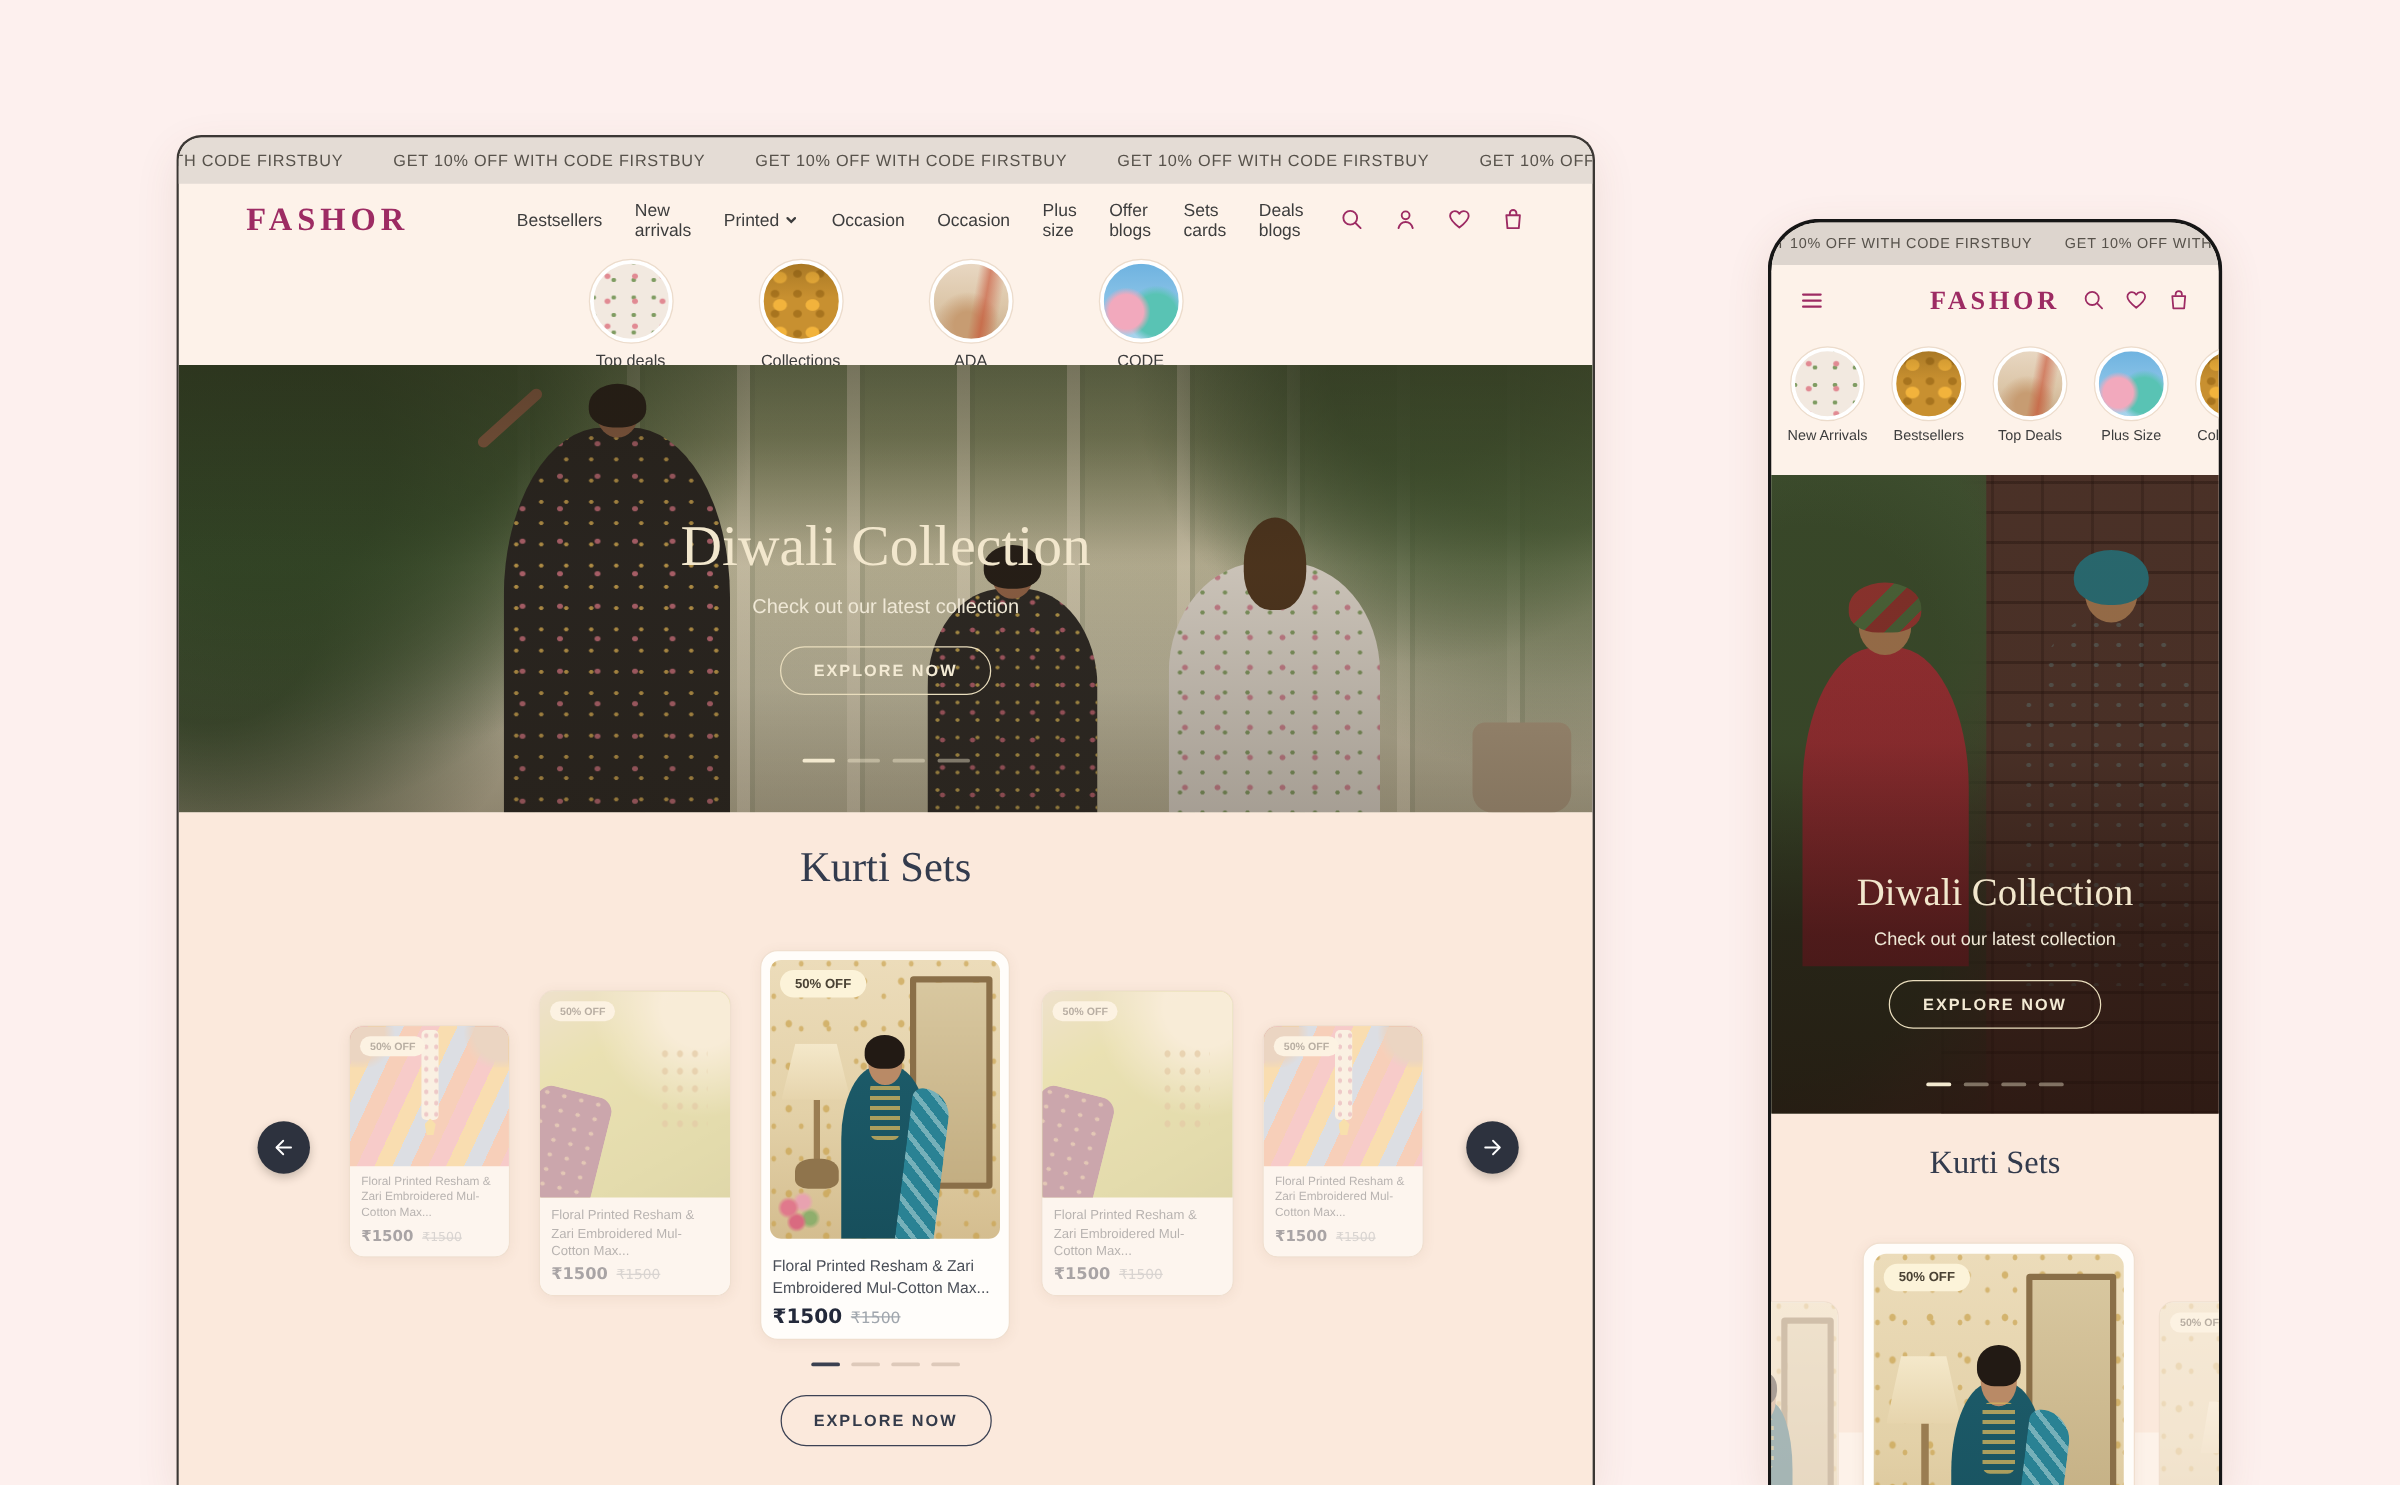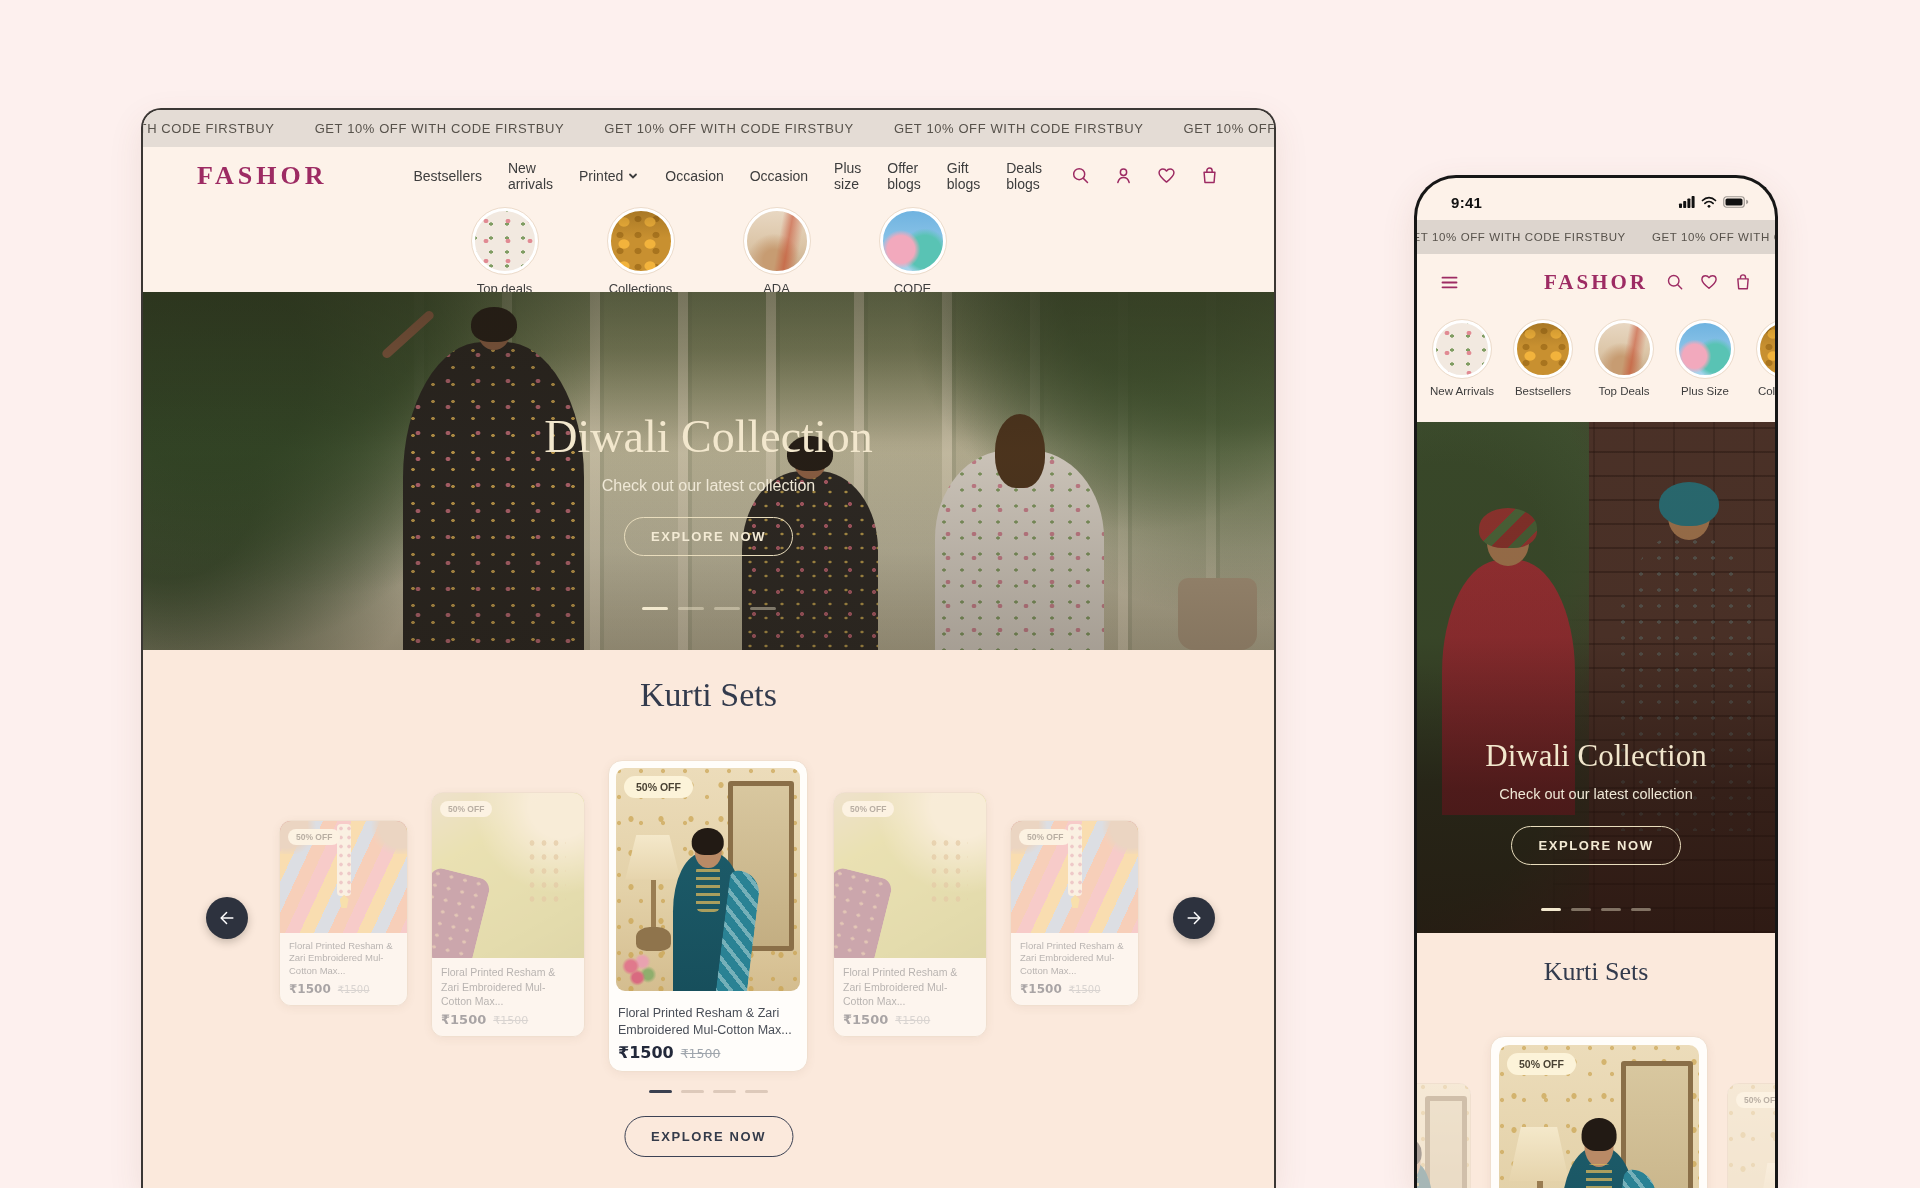--- a/index.html
+++ b/index.html
@@ -328,21 +328,21 @@
       <span>
           <i style="font-style:normal">Printed</i>
         <svg class="ic ic-chev" viewBox="0 0 12 12">
             <use href="#i-chevron-down"></use>
           </svg>
         </span>
       <span>Occasion</span>
       <span>Occasion</span>
       <span>Plus size</span>
       <span>Offer blogs</span>
-      <span>Gift blogs</span>
+      <span>Sets cards</span>
       <span>Deals blogs</span>
     </div>
     <div class="dnav-icons">
       <svg class="ic ic24" viewBox="0 0 24 24">
           <use href="#i-search"></use>
         </svg>
       <svg class="ic ic24" viewBox="0 0 24 24">
           <use href="#i-user"></use>
         </svg>
       <svg class="ic ic24" viewBox="0 0 24 24">
@@ -505,34 +505,20 @@
       <span class="pdash"></span>
       <span class="pdash"></span>
       <span class="pdash"></span>
     </div>
     <button class="sec-cta">EXPLORE NOW</button>
   </div>
 </div>
 
 <div class="frame frame--mobile">
 
-  <div class="statusbar">
-    <span class="time">9:41</span>
-    <span class="sicons">
-      <svg class="ic" width="17" height="12" viewBox="0 0 17 12">
-          <use href="#i-signal"></use>
-        </svg>
-      <svg class="ic" width="16" height="12" viewBox="0 0 16 12">
-          <use href="#i-wifi"></use>
-        </svg>
-      <svg class="ic" width="26" height="12" viewBox="0 0 26 12">
-          <use href="#i-battery"></use>
-        </svg>
-    </span>
-  </div>
 
   <div class="promo promo--m">
     <span>GET 10% OFF WITH CODE FIRSTBUY</span>
     <span>GET 10% OFF WITH CODE FIRSTBUY</span>
   </div>
 
   <div class="mnav" style="position:relative">
     <svg class="ic ic24" viewBox="0 0 24 24">
         <use href="#i-menu"></use>
       </svg>

